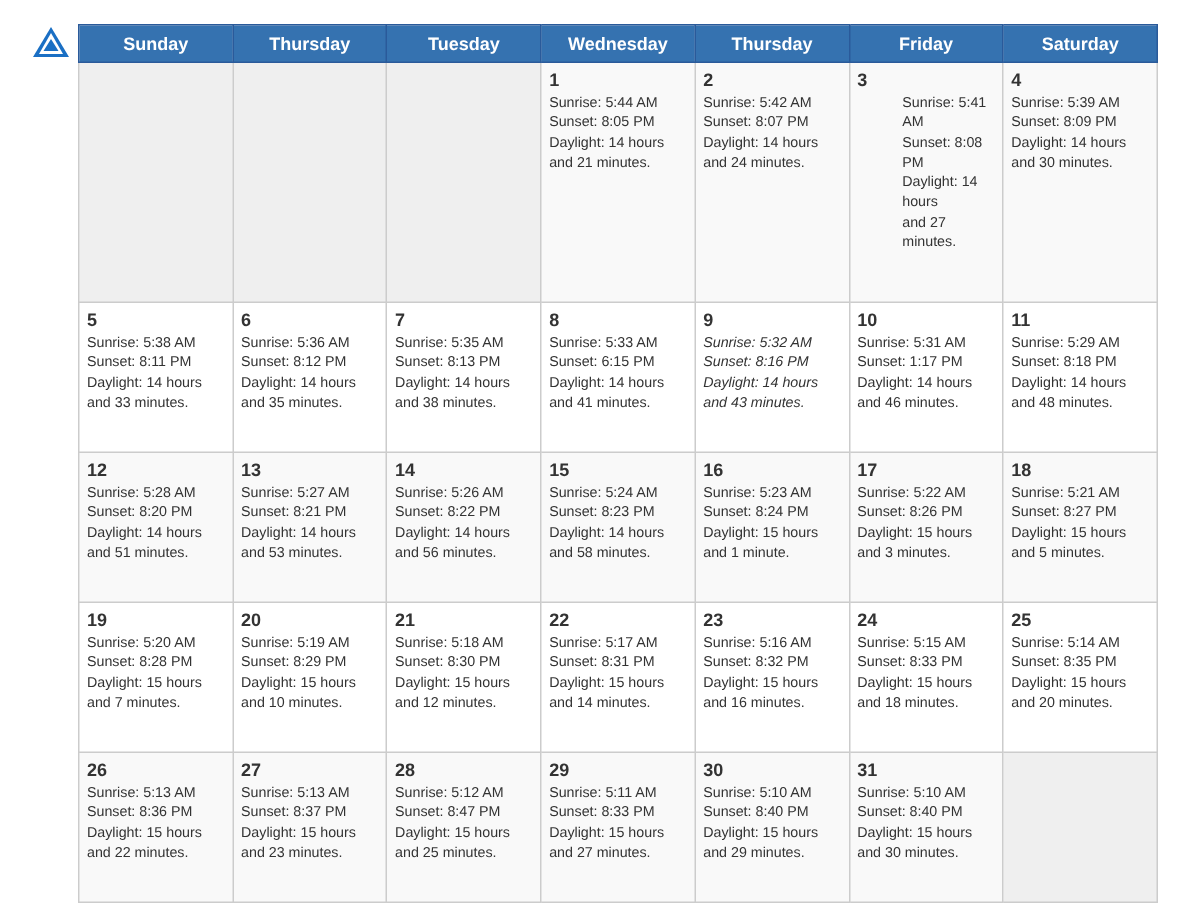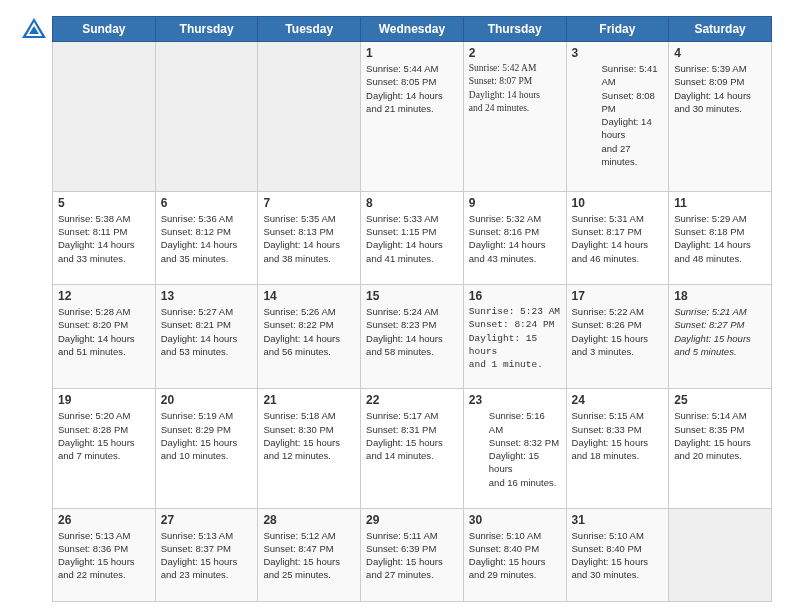--- a/index.html
+++ b/index.html
@@ -145,21 +145,21 @@
           <td class="empty"></td>
           <td>
             <span class="day-num">1</span>
             <div class="day-info" style="white-space: pre-line;">Sunrise: 5:44 AM
 Sunset: 8:05 PM
 Daylight: 14 hours
 and 21 minutes.</div>
           </td>
           <td>
             <span class="day-num">2</span>
-            <div class="day-info" style="white-space: pre-line; font-family: Liberation Serif, serif;">Sunrise: 5:42 AM
+            <div class="day-info" style="white-space: pre-line;">Sunrise: 5:42 AM
 Sunset: 8:07 PM
 Daylight: 14 hours
 and 24 minutes.</div>
           </td>
           <td>
             <span class="day-num">3</span>
             <div class="day-info" style="white-space: pre-line; margin-left: 30px;">Sunrise: 5:41 AM
 Sunset: 8:08 PM
 Daylight: 14 hours
 and 27 minutes.</div>
@@ -190,35 +190,35 @@
           <td>
             <span class="day-num">7</span>
             <div class="day-info" style="white-space: pre-line;">Sunrise: 5:35 AM
 Sunset: 8:13 PM
 Daylight: 14 hours
 and 38 minutes.</div>
           </td>
           <td>
             <span class="day-num">8</span>
             <div class="day-info" style="white-space: pre-line;">Sunrise: 5:33 AM
-Sunset: 1:15 PM
+Sunset: 6:15 PM
 Daylight: 14 hours
 and 41 minutes.</div>
           </td>
           <td>
             <span class="day-num">9</span>
-            <div class="day-info" style="white-space: pre-line;">Sunrise: 5:32 AM
+            <div class="day-info" style="white-space: pre-line; font-style: italic;">Sunrise: 5:32 AM
 Sunset: 8:16 PM
 Daylight: 14 hours
 and 43 minutes.</div>
           </td>
           <td>
             <span class="day-num">10</span>
             <div class="day-info" style="white-space: pre-line;">Sunrise: 5:31 AM
-Sunset: 8:17 PM
+Sunset: 1:17 PM
 Daylight: 14 hours
 and 46 minutes.</div>
           </td>
           <td>
             <span class="day-num">11</span>
             <div class="day-info" style="white-space: pre-line;">Sunrise: 5:29 AM
 Sunset: 8:18 PM
 Daylight: 14 hours
 and 48 minutes.</div>
           </td>
@@ -247,35 +247,35 @@
           </td>
           <td>
             <span class="day-num">15</span>
             <div class="day-info" style="white-space: pre-line;">Sunrise: 5:24 AM
 Sunset: 8:23 PM
 Daylight: 14 hours
 and 58 minutes.</div>
           </td>
           <td>
             <span class="day-num">16</span>
-            <div class="day-info" style="white-space: pre-line; font-family: Liberation Mono, monospace;">Sunrise: 5:23 AM
+            <div class="day-info" style="white-space: pre-line;">Sunrise: 5:23 AM
 Sunset: 8:24 PM
 Daylight: 15 hours
 and 1 minute.</div>
           </td>
           <td>
             <span class="day-num">17</span>
             <div class="day-info" style="white-space: pre-line;">Sunrise: 5:22 AM
 Sunset: 8:26 PM
 Daylight: 15 hours
 and 3 minutes.</div>
           </td>
           <td>
             <span class="day-num">18</span>
-            <div class="day-info" style="white-space: pre-line; font-style: italic;">Sunrise: 5:21 AM
+            <div class="day-info" style="white-space: pre-line;">Sunrise: 5:21 AM
 Sunset: 8:27 PM
 Daylight: 15 hours
 and 5 minutes.</div>
           </td>
         </tr>
         <tr>
           <td>
             <span class="day-num">19</span>
             <div class="day-info" style="white-space: pre-line;">Sunrise: 5:20 AM
 Sunset: 8:28 PM
@@ -298,21 +298,21 @@
           </td>
           <td>
             <span class="day-num">22</span>
             <div class="day-info" style="white-space: pre-line;">Sunrise: 5:17 AM
 Sunset: 8:31 PM
 Daylight: 15 hours
 and 14 minutes.</div>
           </td>
           <td>
             <span class="day-num">23</span>
-            <div class="day-info" style="white-space: pre-line; margin-left: 20px;">Sunrise: 5:16 AM
+            <div class="day-info" style="white-space: pre-line;">Sunrise: 5:16 AM
 Sunset: 8:32 PM
 Daylight: 15 hours
 and 16 minutes.</div>
           </td>
           <td>
             <span class="day-num">24</span>
             <div class="day-info" style="white-space: pre-line;">Sunrise: 5:15 AM
 Sunset: 8:33 PM
 Daylight: 15 hours
 and 18 minutes.</div>
@@ -343,21 +343,21 @@
           <td>
             <span class="day-num">28</span>
             <div class="day-info" style="white-space: pre-line;">Sunrise: 5:12 AM
 Sunset: 8:47 PM
 Daylight: 15 hours
 and 25 minutes.</div>
           </td>
           <td>
             <span class="day-num">29</span>
             <div class="day-info" style="white-space: pre-line;">Sunrise: 5:11 AM
-Sunset: 6:39 PM
+Sunset: 8:33 PM
 Daylight: 15 hours
 and 27 minutes.</div>
           </td>
           <td>
             <span class="day-num">30</span>
             <div class="day-info" style="white-space: pre-line;">Sunrise: 5:10 AM
 Sunset: 8:40 PM
 Daylight: 15 hours
 and 29 minutes.</div>
           </td>

